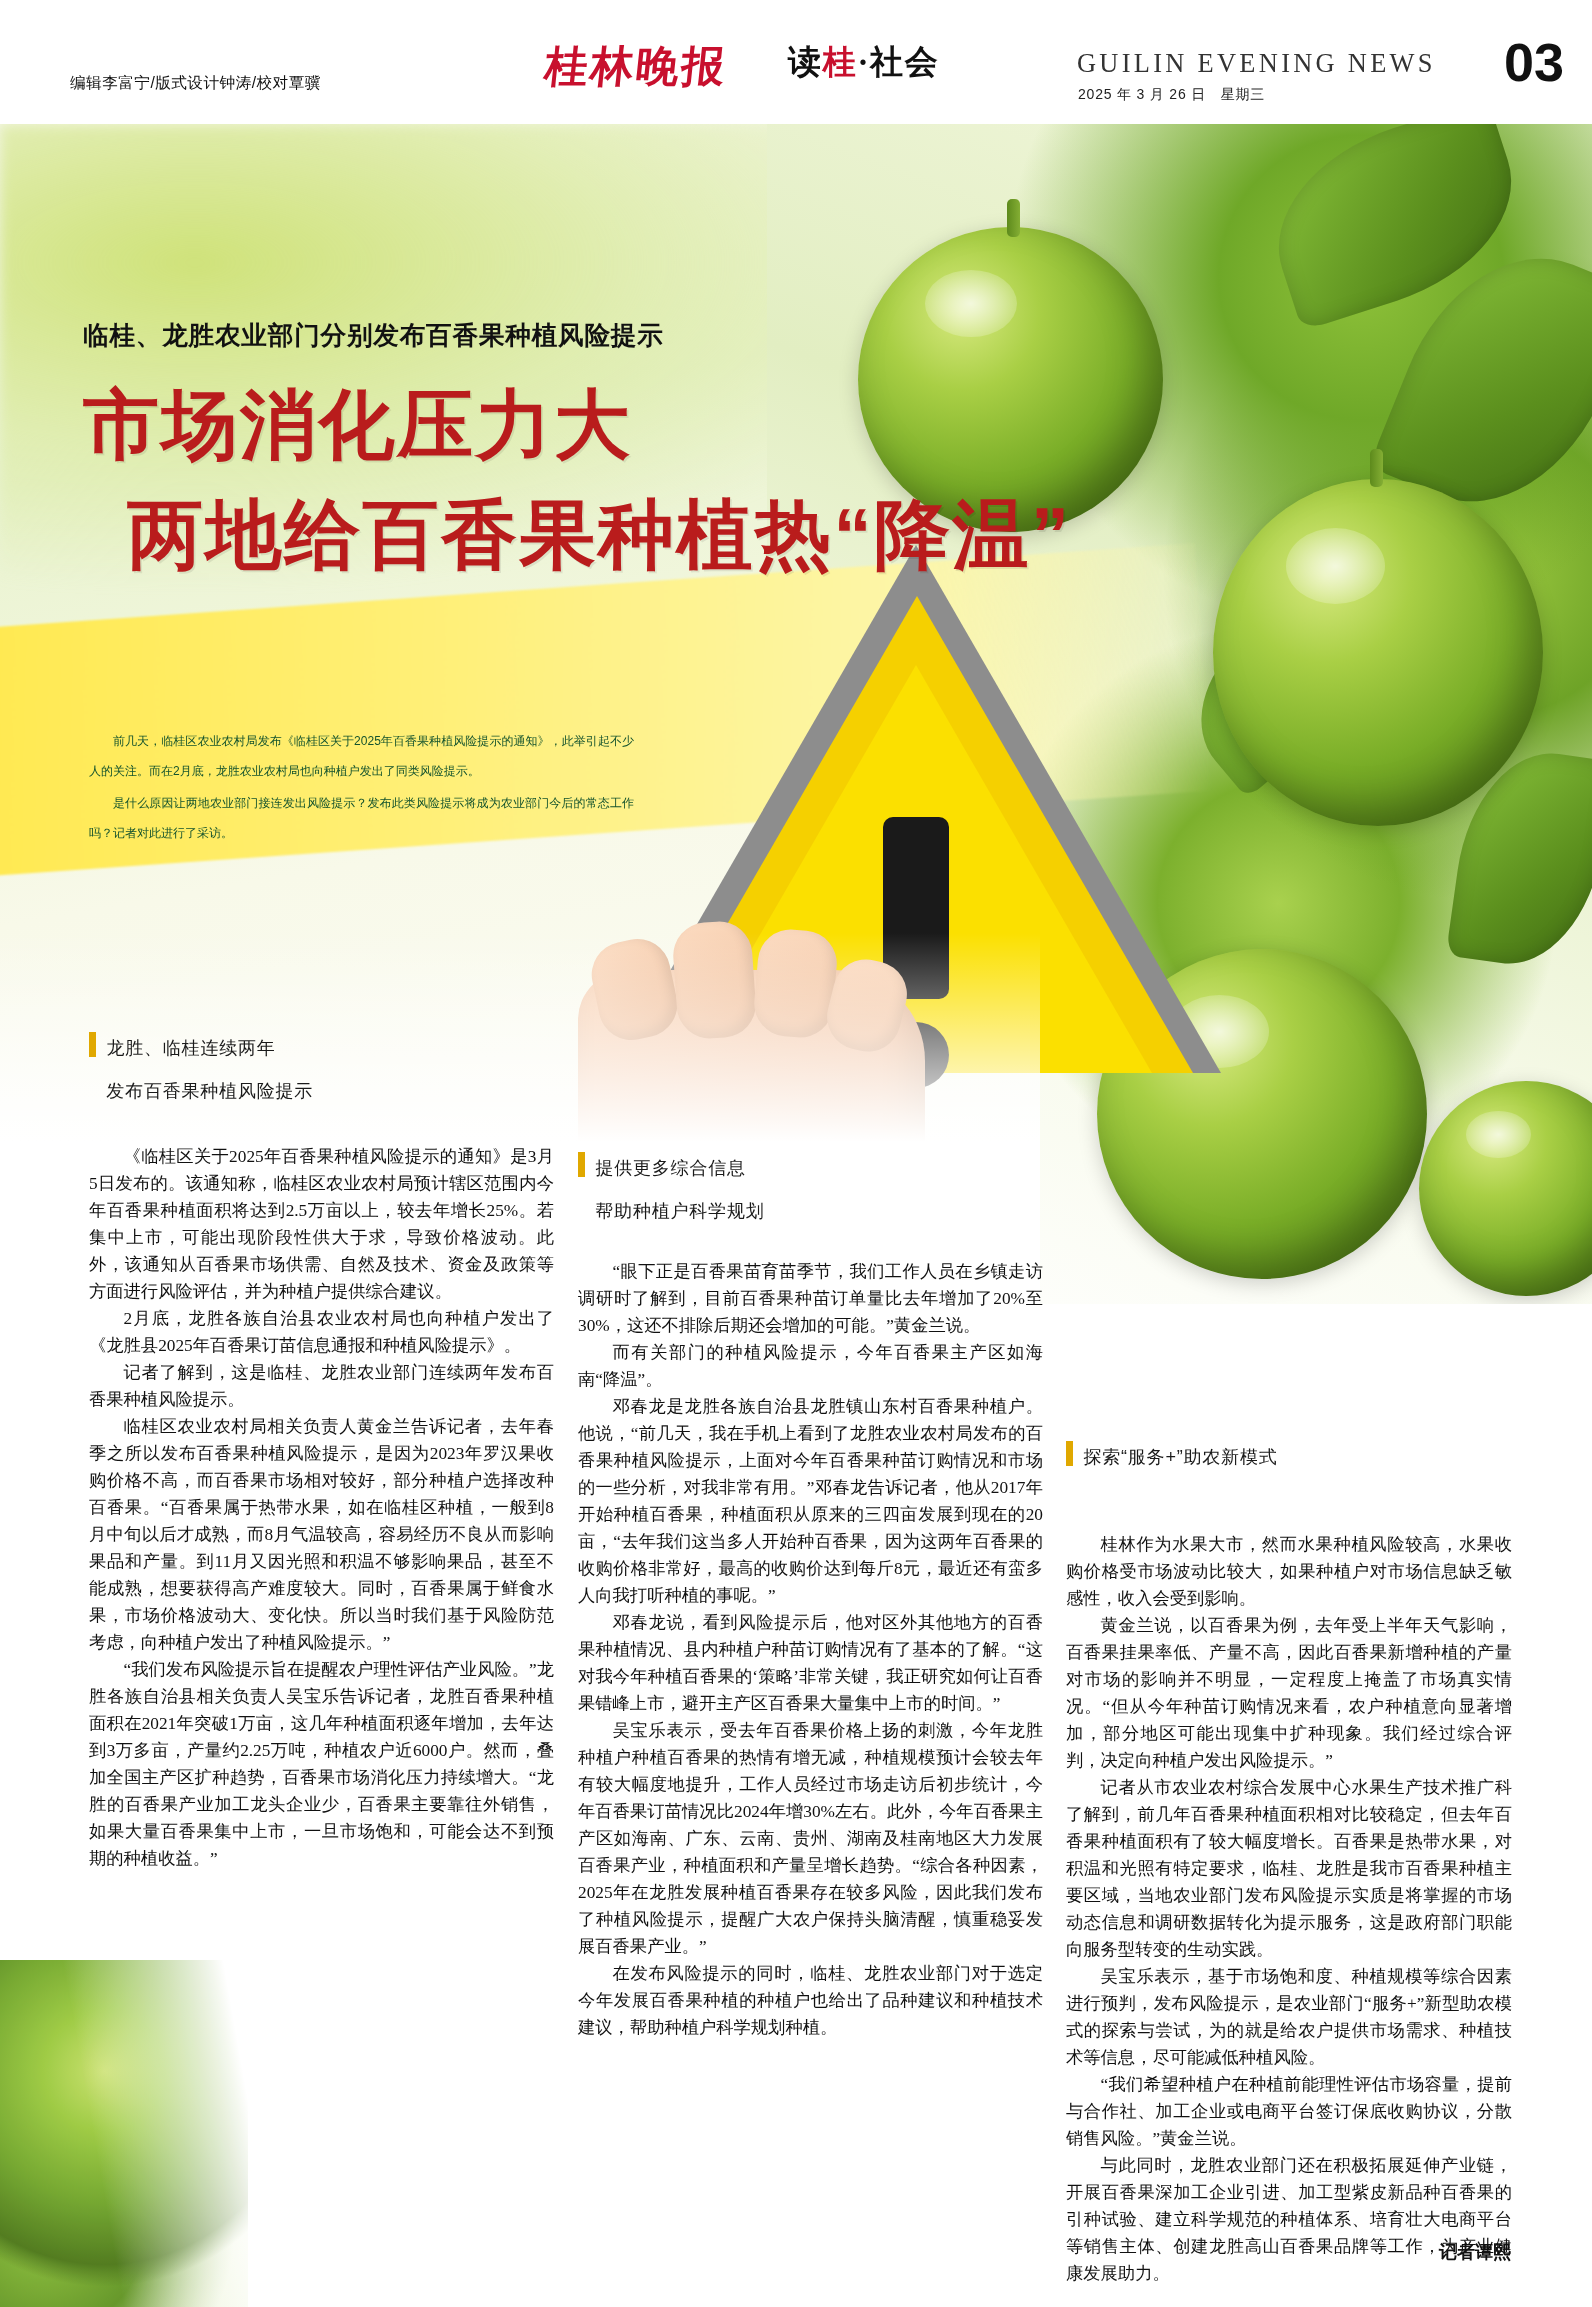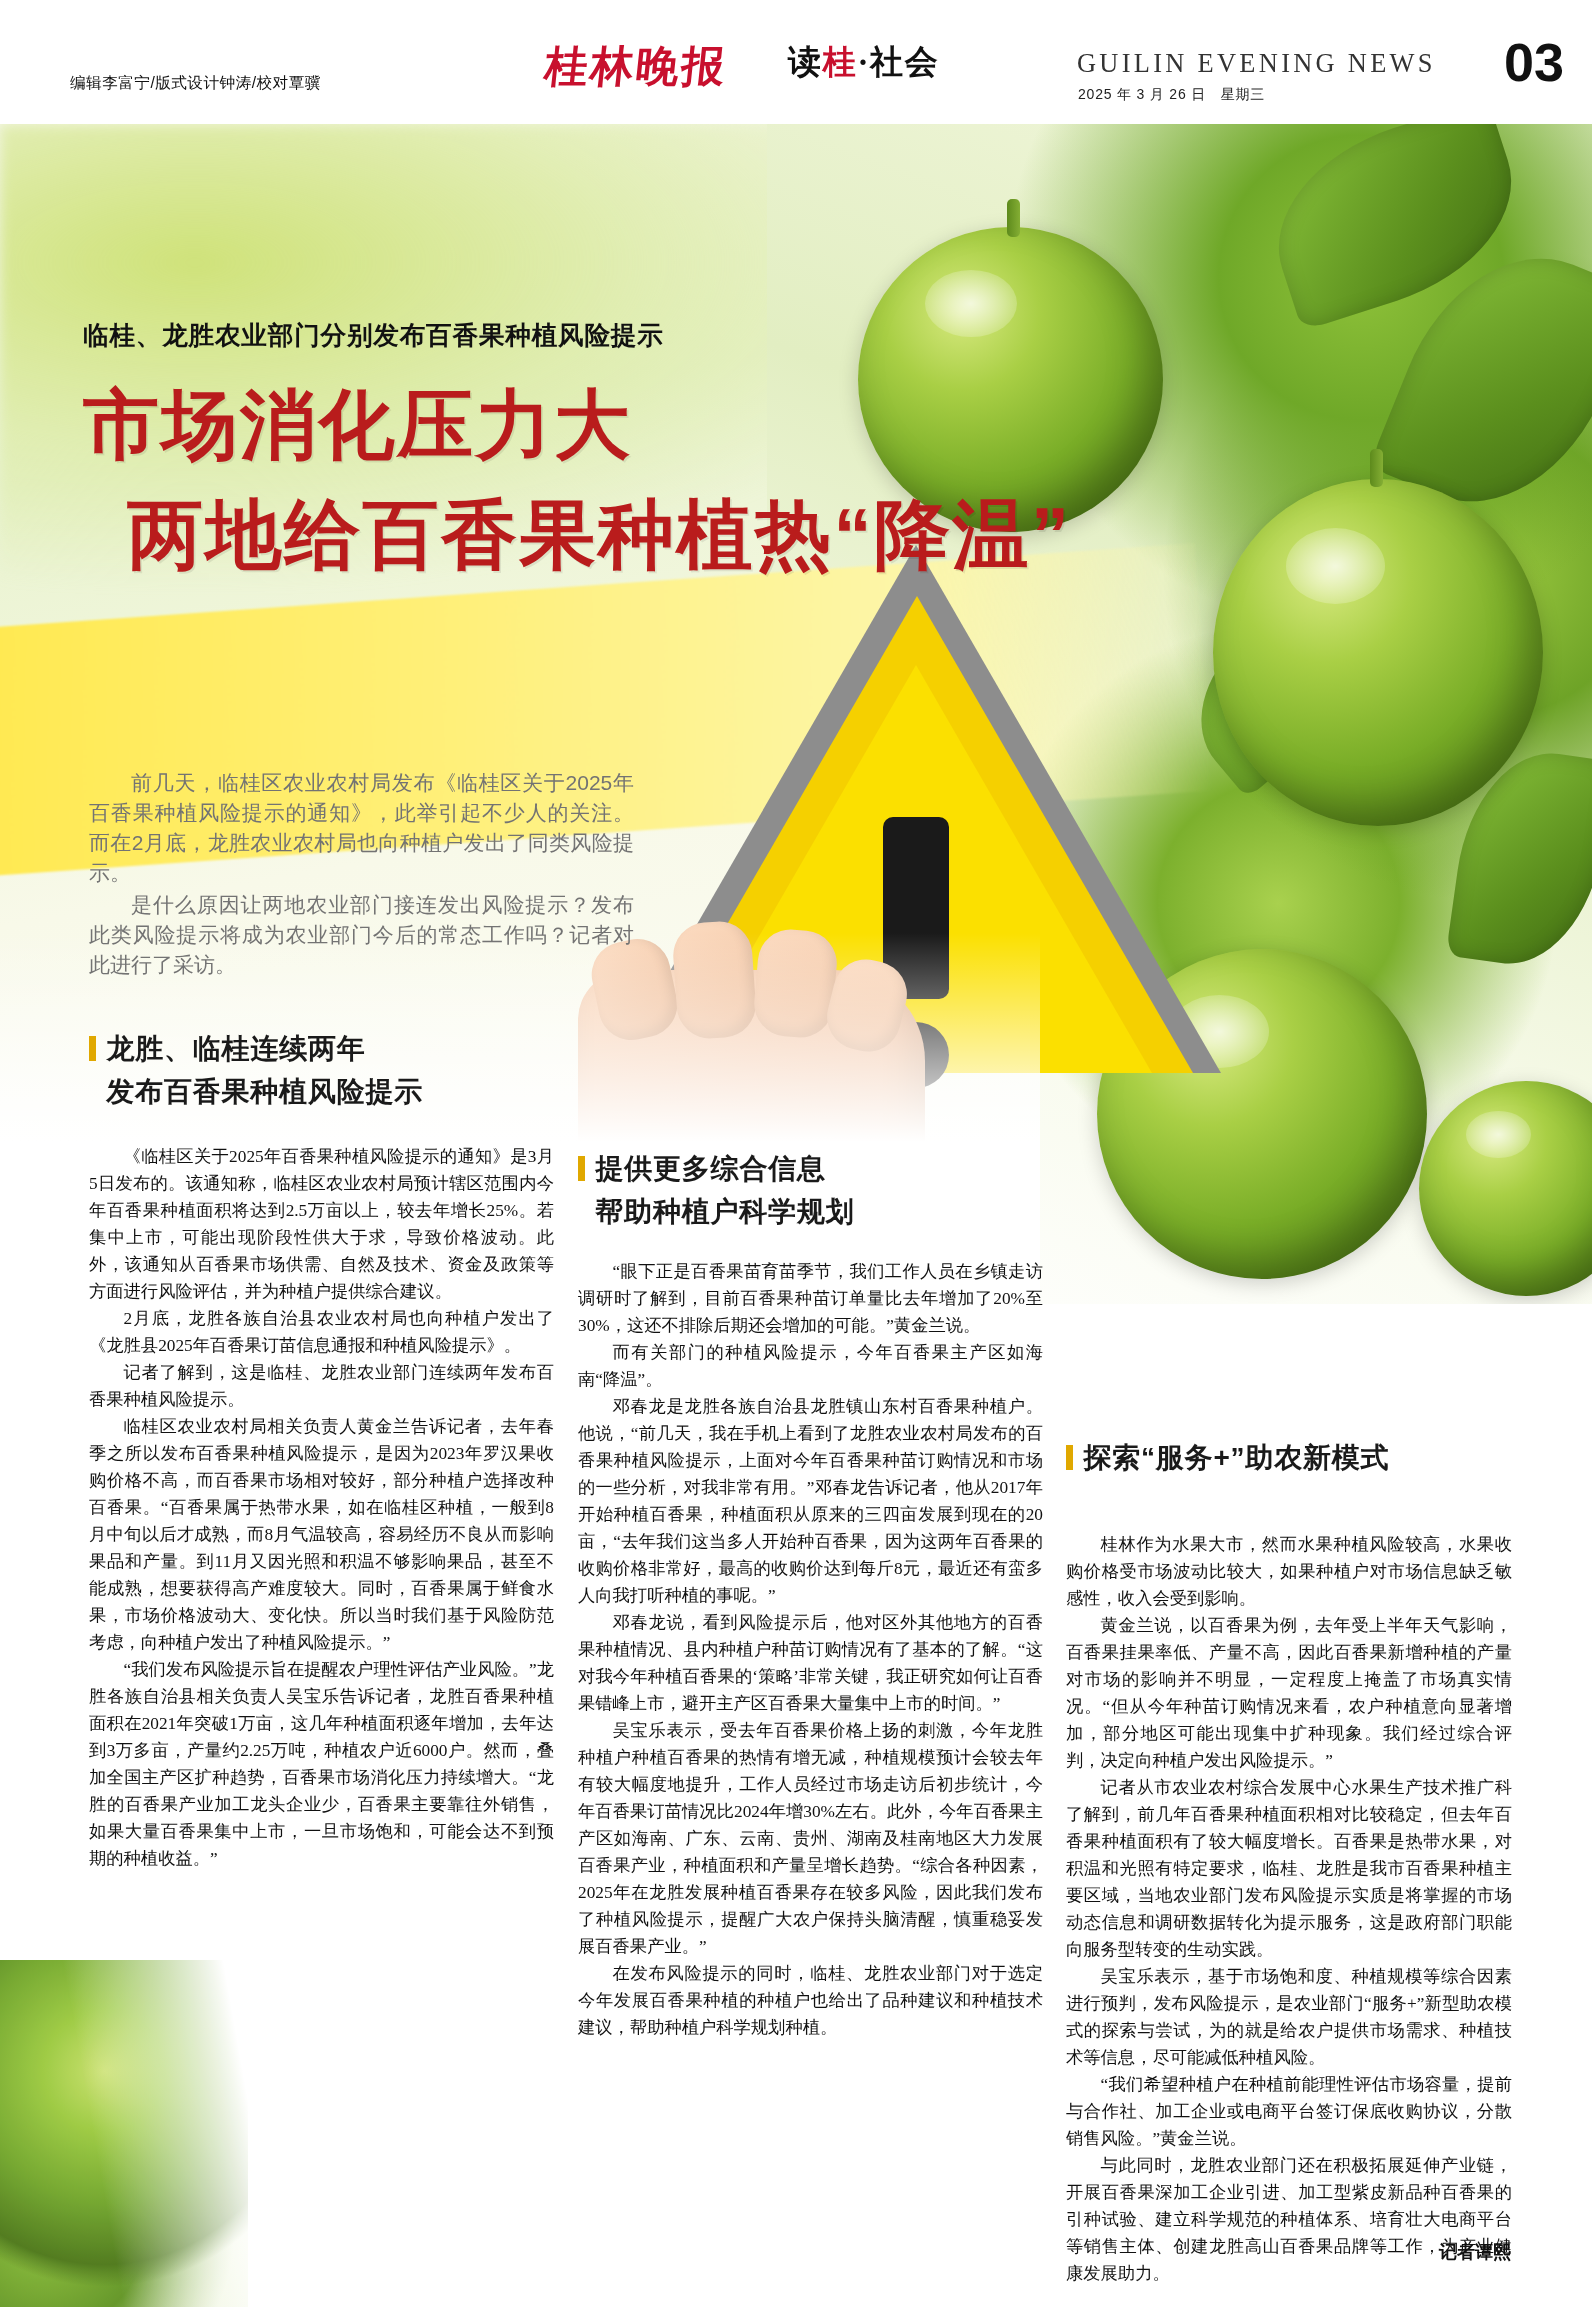--- a/index.html
+++ b/index.html
@@ -246,25 +246,25 @@
     letter-spacing: 2.5px;
     font-family: "Liberation Sans", sans-serif;
     text-shadow: 1.7px 1.7px 0 rgba(0,0,0,0.08);
   }
   .headline1 { top: 375px; }
   .headline2 { top: 485px; margin-left: 44px; }
 
   .lede {
     position: absolute;
     left: 89px;
-    top: 768px;
+    top: 726px;
     width: 545px;
-    font-size: 21px;
+    font-size: 12px;
     line-height: 30px;
-    color: #737373;
+    color: #14532d;
     font-family: "Liberation Sans", sans-serif;
     text-align: justify;
   }
   .lede p { margin: 0 0 1.7px 0; text-indent: 2em; }
 
   
   .col {
     position: absolute;
     width: 465px;
     font-size: 17.3px;
@@ -274,22 +274,22 @@
     font-family: "Liberation Serif", serif;
   }
   .col p { margin: 0; text-indent: 2em; }
   .col1 { left: 89px; top: 1143px; width: 465px; }
   .col2 { left: 578px; top: 1258px; width: 465px; }
   .col3 { left: 1066px; top: 1531px; width: 446px; }
 
   .subhead {
     position: absolute;
     font-family: "Liberation Sans", sans-serif;
-    font-weight: bold;
-    font-size: 28px;
+    font-weight: normal;
+    font-size: 18px;
     color: #1a1a1a;
     letter-spacing: 0.8px;
     line-height: 43px;
   }
   .subhead .bar {
     display: inline-block;
     width: 7.4px; height: 25px;
     background: #e0a800;
     margin-right: 10px;
     vertical-align: -3.3px;

